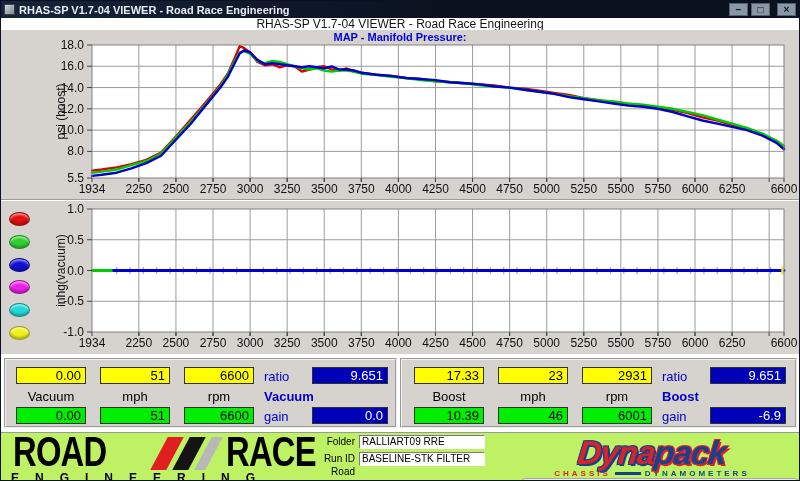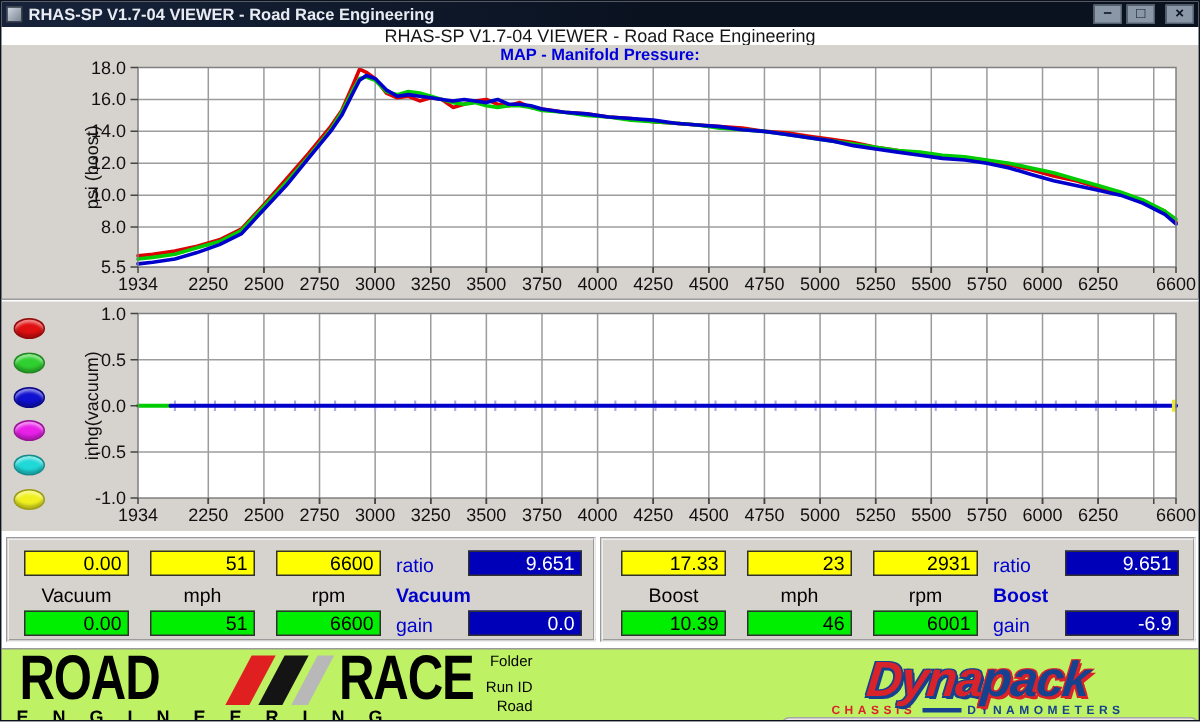--- a/index.html
+++ b/index.html
@@ -395,23 +395,25 @@
       <span class="stripe" style="left:170px;width:16px;background:#141414;"></span>
       <span class="stripe" style="left:192px;width:11px;background:#b8b8b8;"></span>
       <span class="rr-word" style="left:215px;">RACE</span>
       <span class="rr-sub">ENGINEERING</span>
 
     </div>
 
     <div class="fields">
       <div class="frow" style="top:0;">
         <span class="flabel">Folder</span>
+        <span class="fval">RALLIART09 RRE</span>
       </div>
       <div class="frow" style="top:17px;">
         <span class="flabel">Run ID</span>
+        <span class="fval">BASELINE-STK FILTER</span>
       </div>
       <div class="frow" style="top:30px;">
         <span class="flabel">Road</span>
       </div>
     </div>
 
     <div class="dynapack">
       <div class="dp-main">
         <span class="dp-red">Dyna</span><span class="dp-blue">pack</span>
       </div>

